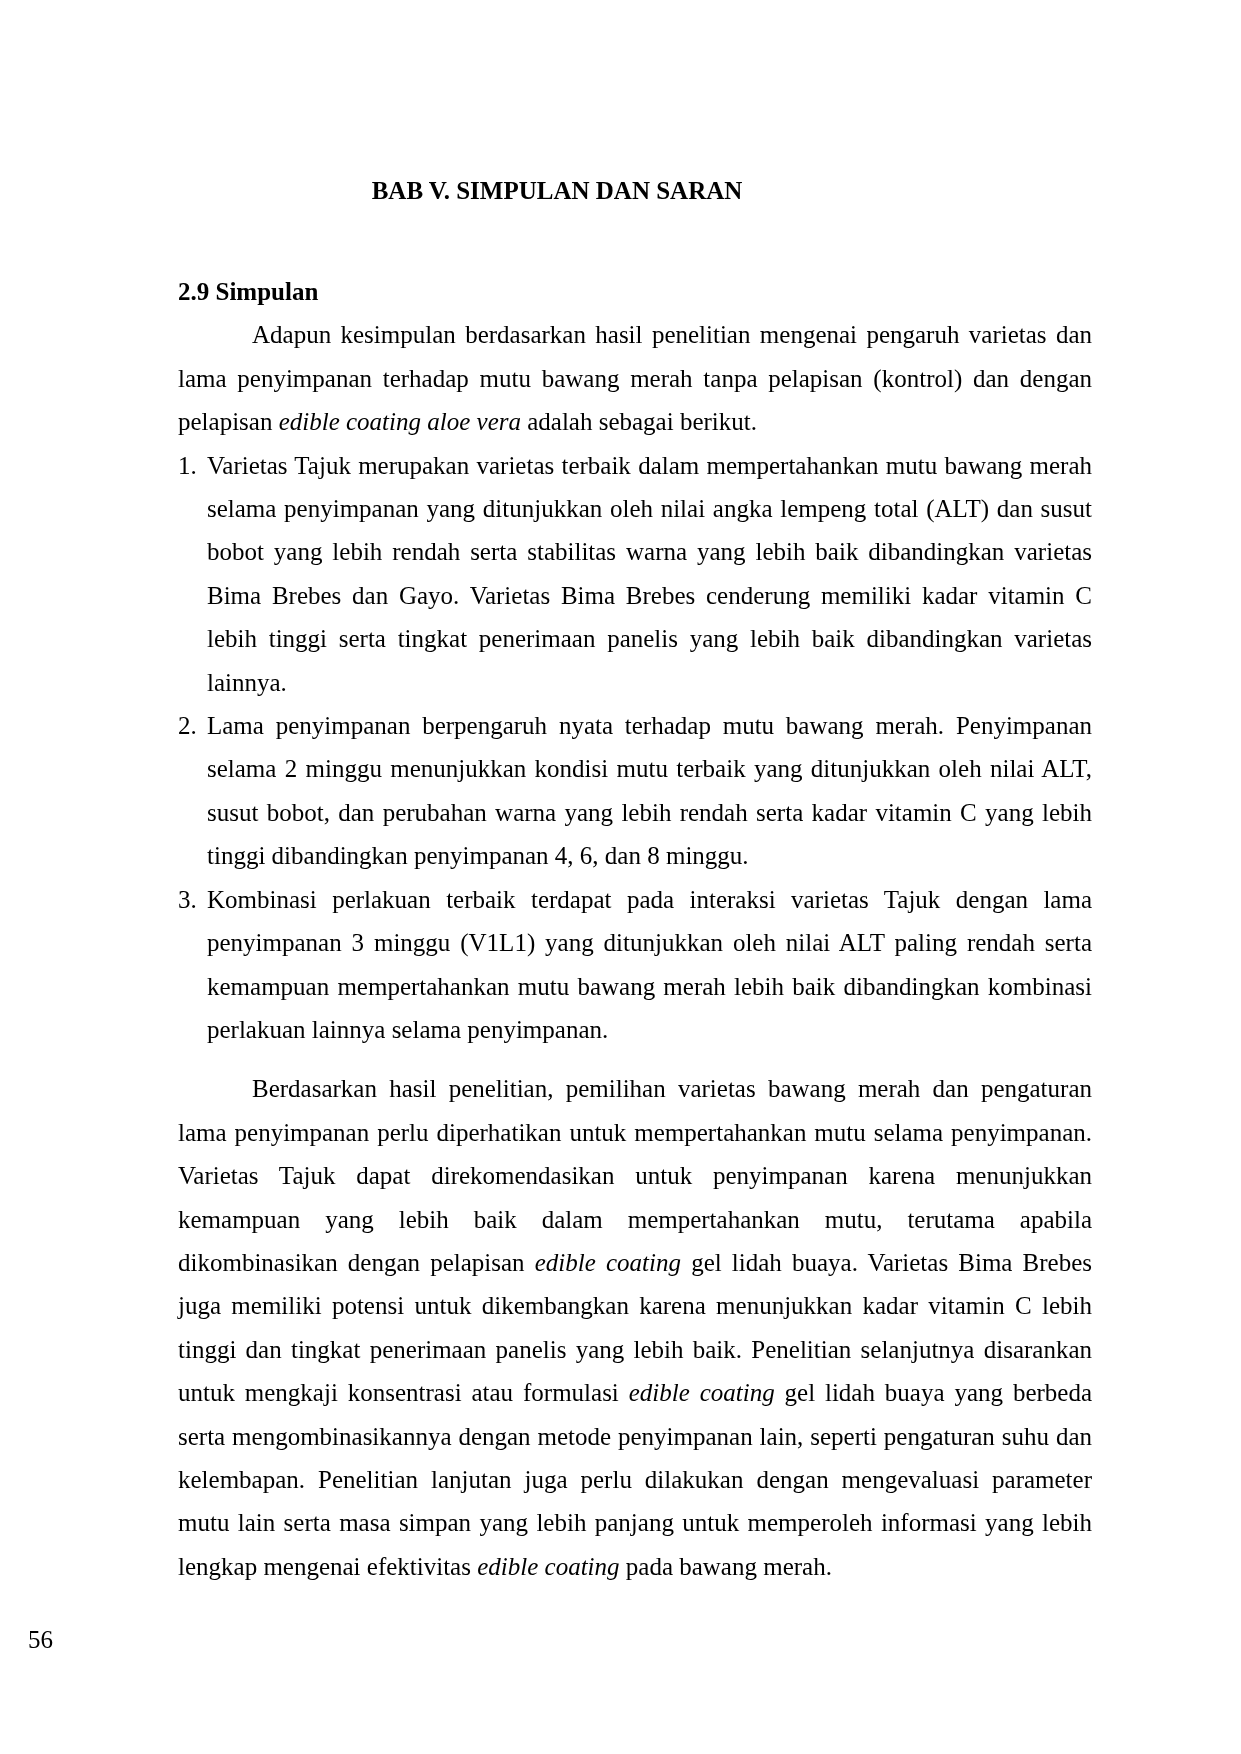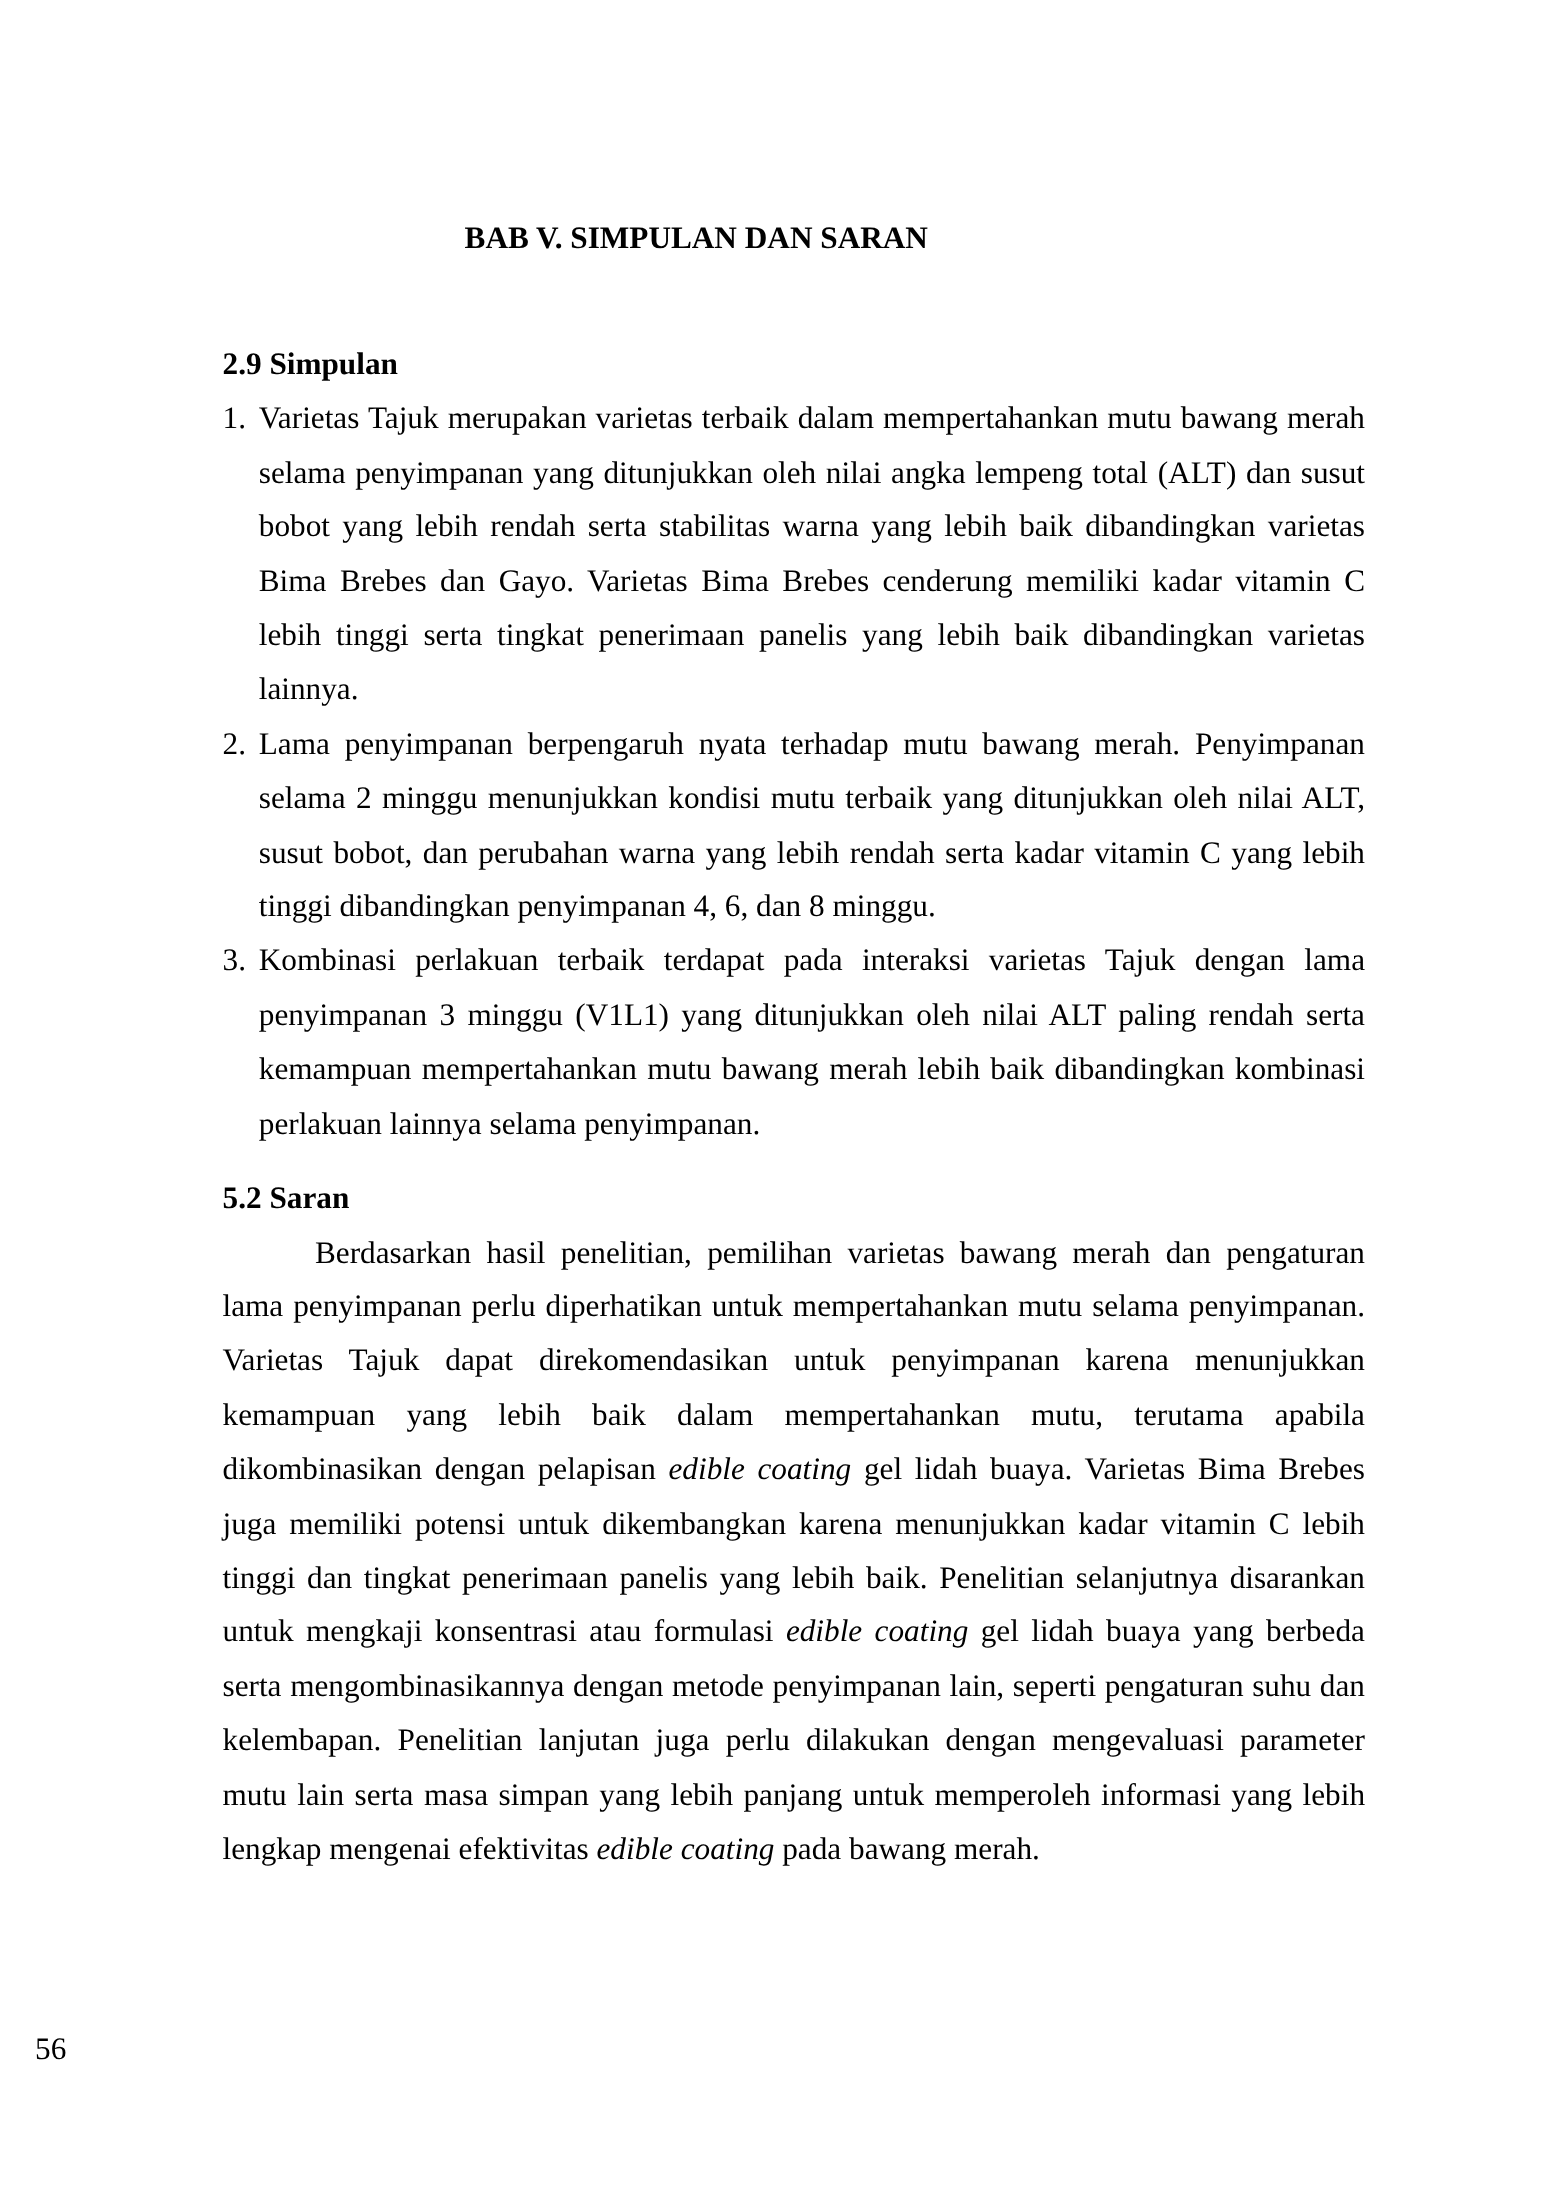--- a/index.html
+++ b/index.html
@@ -22,33 +22,33 @@
 </style>
 </head>
 <body>
 
 <div class="page">
 
   <div class="title">BAB V. SIMPULAN DAN SARAN</div>
 
   <div class="content" style="top:270px;">
     <h2 class="h2">2.9 Simpulan</h2>
+    <p class="indent"><span>Adapun kesimpulan berdasarkan hasil penelitian mengenai pengaruh varietas dan lama penyimpanan terhadap mutu bawang merah tanpa pelapisan (kontrol) dan dengan pelapisan </span><em>edible coating aloe vera</em><span> adalah sebagai berikut.</span></p>
     <ol>
       <li>
         <span class="num">1.</span>
         <span>Varietas Tajuk merupakan varietas terbaik dalam mempertahankan mutu bawang merah selama penyimpanan yang ditunjukkan oleh nilai angka lempeng total (ALT) dan susut bobot yang lebih rendah serta stabilitas warna yang lebih baik dibandingkan varietas Bima Brebes dan Gayo. Varietas Bima Brebes cenderung memiliki kadar vitamin C lebih tinggi serta tingkat penerimaan panelis yang lebih baik dibandingkan varietas lainnya.</span>
       </li>
       <li>
         <span class="num">2.</span>
         <span>Lama penyimpanan berpengaruh nyata terhadap mutu bawang merah. Penyimpanan selama 2 minggu menunjukkan kondisi mutu terbaik yang ditunjukkan oleh nilai ALT, susut bobot, dan perubahan warna yang lebih rendah serta kadar vitamin C yang lebih tinggi dibandingkan penyimpanan 4, 6, dan 8 minggu.</span>
       </li>
       <li>
         <span class="num">3.</span>
         <span>Kombinasi perlakuan terbaik terdapat pada interaksi varietas Tajuk dengan lama penyimpanan 3 minggu (V1L1) yang ditunjukkan oleh nilai ALT paling rendah serta kemampuan mempertahankan mutu bawang merah lebih baik dibandingkan kombinasi perlakuan lainnya selama penyimpanan.</span>
       </li>
     </ol>
     <div class="gap"></div>
-    <h2 class="h2">5.2 Saran</h2>
     <p class="indent"><span>Berdasarkan hasil penelitian, pemilihan varietas bawang merah dan pengaturan lama penyimpanan perlu diperhatikan untuk mempertahankan mutu selama penyimpanan. Varietas Tajuk dapat direkomendasikan untuk penyimpanan karena menunjukkan kemampuan yang lebih baik dalam mempertahankan mutu, terutama apabila dikombinasikan dengan pelapisan </span><em>edible coating</em><span> gel lidah buaya. Varietas Bima Brebes juga memiliki potensi untuk dikembangkan karena menunjukkan kadar vitamin C lebih tinggi dan tingkat penerimaan panelis yang lebih baik. Penelitian selanjutnya disarankan untuk mengkaji konsentrasi atau formulasi </span><em>edible coating</em><span> gel lidah buaya yang berbeda serta mengombinasikannya dengan metode penyimpanan lain, seperti pengaturan suhu dan kelembapan. Penelitian lanjutan juga perlu dilakukan dengan mengevaluasi parameter mutu lain serta masa simpan yang lebih panjang untuk memperoleh informasi yang lebih lengkap mengenai efektivitas </span><em>edible coating</em><span> pada bawang merah.</span></p>
   </div>
 
   <div class="pagenum">56</div>
 </div>
 
 </body></html>

